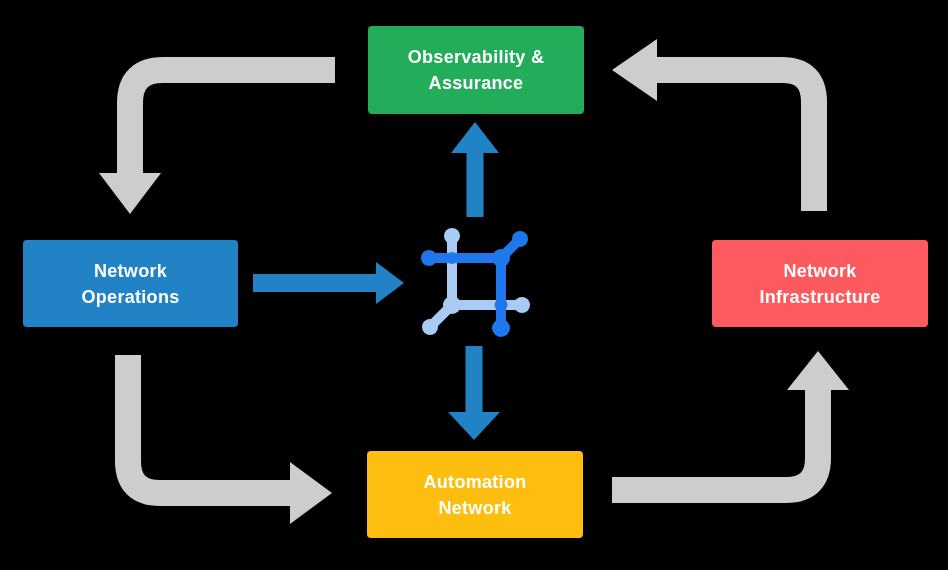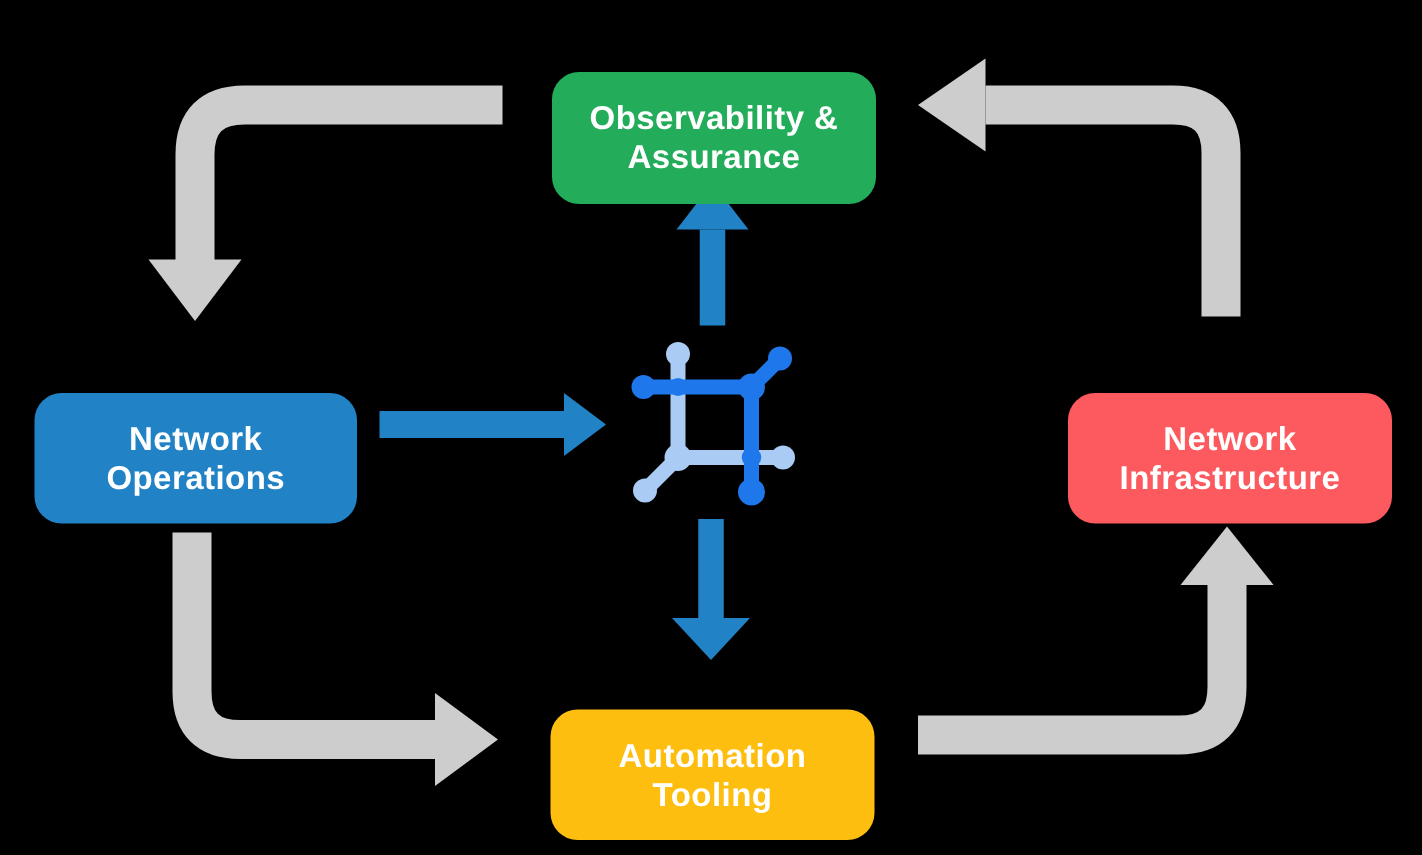--- a/index.html
+++ b/index.html
@@ -7,29 +7,28 @@
     position:relative;
     width:948px;height:570px;
     background:#000;
     overflow:hidden;
     font-family:"Liberation Sans", sans-serif;
   }
   .arrow-layer{position:absolute;left:0;top:0;}
   .node{
     position:absolute;
     display:flex;align-items:center;justify-content:center;
-    border-radius:18px;
+    border-radius:4px;
     color:#fff;
-    font-size:22px;
+    font-size:18px;
     font-weight:bold;
     line-height:26px;
     text-align:center;
     white-space:pre-line;
     letter-spacing:.3px;
-    margin-top:22px;
   }
   .node-observability{left:368px;top:26px;width:216px;height:88px;}
   .node-operations{left:23px;top:240px;width:215px;height:87px;}
   .node-infrastructure{left:712px;top:240px;width:216px;height:87px;}
   .node-automation{left:367px;top:451px;width:216px;height:87px;}
 </style>
 </head>
 <body>
 
 <div class="canvas">
@@ -111,16 +110,16 @@
 Operations</span>
   </div>
 
   <div class="node node-infrastructure" style="background: rgb(252, 90, 95);">
     <span>Network
 Infrastructure</span>
   </div>
 
   <div class="node node-automation" style="background: rgb(253, 190, 16);">
     <span>Automation
-Tooling</span>
+Network</span>
   </div>
 
 </div>
 
 </body></html>

